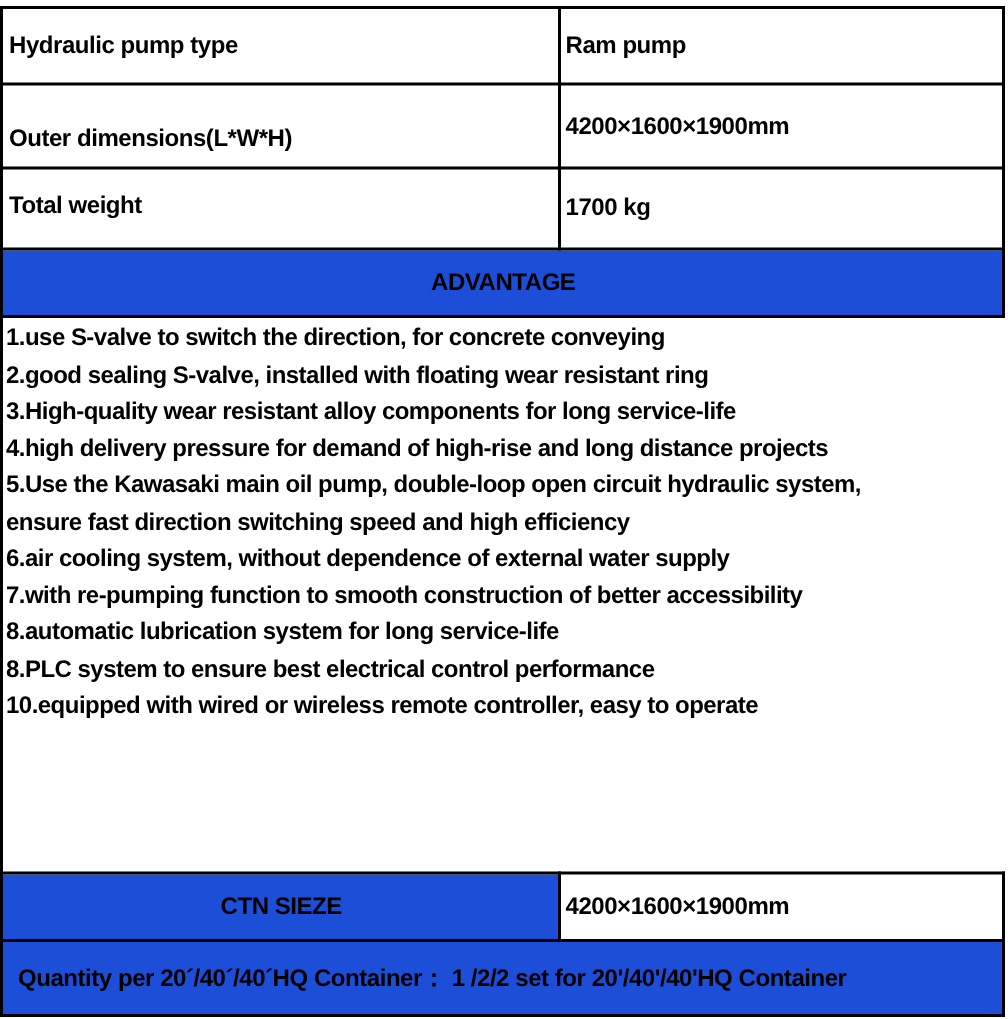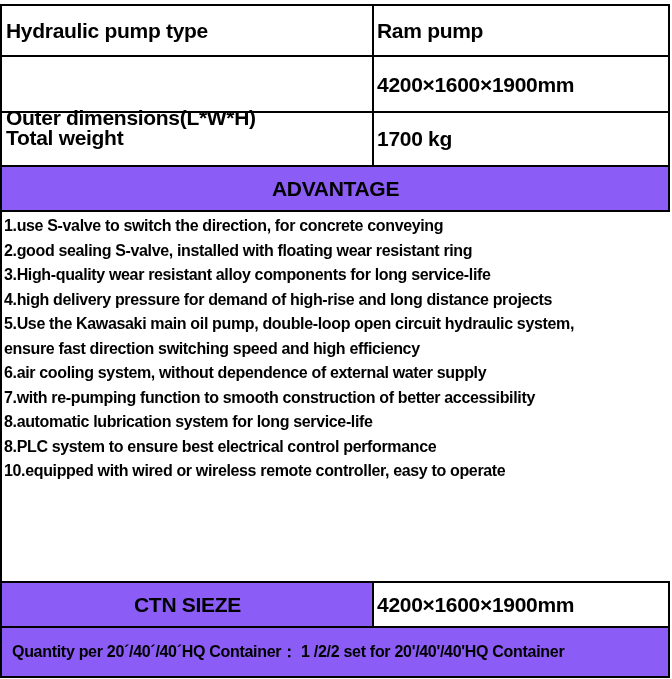--- a/index.html
+++ b/index.html
@@ -1,33 +1,33 @@
 <!DOCTYPE html>
 <html><head>
   <meta charset="utf-8">
   <style>
     html, body { margin: 0; padding: 0; background: #ffffff; }
     body { width: 672px; height: 679px; position: relative; overflow: hidden;
            font-family: "Liberation Sans", sans-serif; font-weight: bold; color: #000; }
     .abs { position: absolute; box-sizing: border-box; }
-    .cell { font-size: 21px; display: flex; align-items: center; padding-left: 4px; letter-spacing: -0.3px; }
-    .yellow { background: #8b5cf6; }
+    .cell { font-size: 16px; display: flex; align-items: center; padding-left: 4px; letter-spacing: -0.3px; }
+    .yellow { background: #1d4ed8; }
     .hl { position: absolute; background: #000; height: 2px; }
     .vl { position: absolute; background: #000; width: 2px; }
     .adv-list { position: absolute; left: 4px; top: 214px; width: 664px; font-size: 16px; line-height: 24.5px; letter-spacing: -0.35px; }
     .adv-list div { white-space: nowrap; }
     .center { justify-content: center; padding-left: 0; }
   </style>
 </head>
 <body>
 
 <div class="abs cell" style="left:2px; top:6px; width:371px; height:49px;">Hydraulic pump type</div>
 <div class="abs cell" style="left:373px; top:6px; width:295px; height:49px;">Ram pump</div>
 
-<div class="abs cell" style="left:2px; top:57px; width:371px; height:71px;margin-top:25px;">Outer dimensions(L*W*H)</div>
+<div class="abs cell" style="left:2px; top:57px; width:371px; height:71px;">Outer dimensions(L*W*H)</div>
 <div class="abs cell" style="left:373px; top:57px; width:295px; height:55px;">4200×1600×1900mm</div>
 
 <div class="abs cell" style="left:2px; top:112px; width:371px; height:52px;">Total weight</div>
 <div class="abs cell" style="left:373px; top:113px; width:295px; height:52px;">1700 kg</div>
 
 <div class="abs cell yellow center" style="left:2px; top:167px; width:667px; height:43px;">ADVANTAGE</div>
 
 <div class="adv-list">
   <div>1.use S-valve to switch the direction, for concrete conveying</div>
   <div>2.good sealing S-valve, installed with floating wear resistant ring</div>

